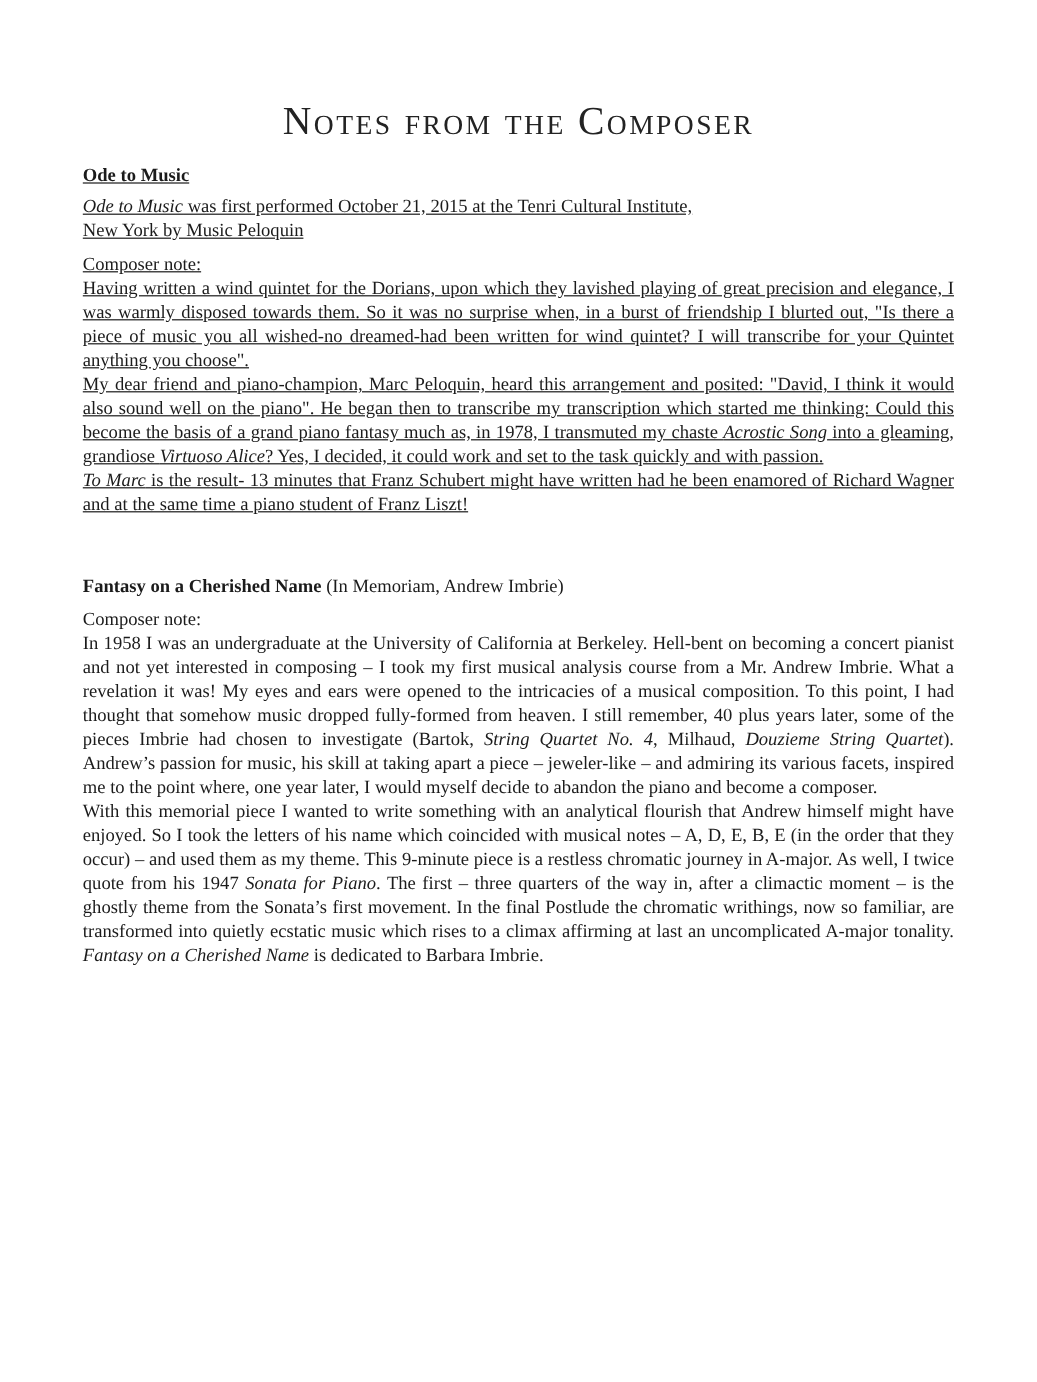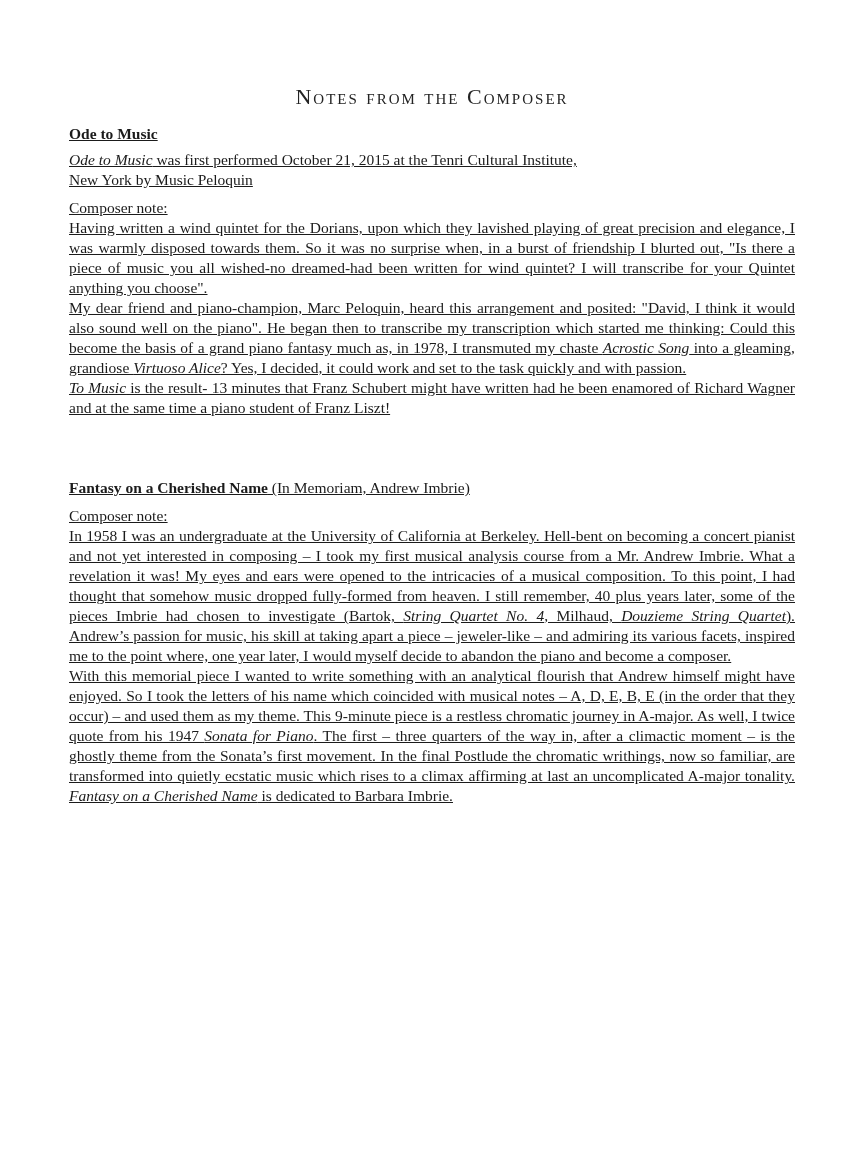--- a/index.html
+++ b/index.html
@@ -18,27 +18,27 @@
     font-family: "Liberation Serif", "DejaVu Serif", serif;
     font-size: 15.5px;
     line-height: 20px;
     overflow: hidden;
   }
   .doc-title {
     margin: 0;
     text-align: center;
     font-variant: small-caps;
     font-weight: normal;
-    font-size: 22px;
+    font-size: 33px;
     line-height: 1.15;
     letter-spacing: 2px;
     color: #232323;
   }
   .section-first { margin-top: 15px; text-decoration: underline; }
-  .section-second { margin-top: 60px; text-decoration: underline; }
+  .section-second { margin-top: 48px; }
   .sec-heading {
     margin: 0;
     font-size: 15.5px;
     line-height: 20px;
     font-weight: normal;
   }
   .sec-heading strong { font-weight: bold; }
   .premiere {
     margin: 6px 0 0 0;
     text-align: justify;
@@ -59,21 +59,21 @@
   <h1 class="doc-title">Notes from the Composer</h1>
 
   <section class="section-first">
     <h2 class="sec-heading"><strong>Ode to Music</strong></h2>
     <p class="premiere"><em>Ode to Music</em><span> was first performed October 21, 2015 at the Tenri Cultural Institute,</span><br><span>New York by Music Peloquin</span></p>
     <div class="note">
       <p class="note-label">Composer note:</p>
       <div>
           <p class="note-para"><span>Having written a wind quintet for the Dorians, upon which they lavished playing of great precision and elegance, I was warmly disposed towards them. So it was no surprise when, in a burst of friendship I blurted out, "Is there a piece of music you all wished-no dreamed-had been written for wind quintet? I will transcribe for your Quintet anything you choose".</span></p>
           <p class="note-para"><span>My dear friend and piano-champion, Marc Peloquin, heard this arrangement and posited: "David, I think it would also sound well on the piano". He began then to transcribe my transcription which started me thinking: Could this become the basis of a grand piano fantasy much as, in 1978, I transmuted my chaste </span><em>Acrostic Song</em><span> into a gleaming, grandiose </span><em>Virtuoso Alice</em><span>? Yes, I decided, it could work and set to the task quickly and with passion.</span></p>
-          <p class="note-para"><em>To Music</em><span> is the result- 13 minutes that Franz Schubert might have written had he been enamored of Richard Wagner and at the same time a piano student of Franz Liszt!</span></p>
+          <p class="note-para"><em>To Marc</em><span> is the result- 13 minutes that Franz Schubert might have written had he been enamored of Richard Wagner and at the same time a piano student of Franz Liszt!</span></p>
         </div>
     </div>
   </section>
 
   <section class="section-second">
     <h2 class="sec-heading"><strong>Fantasy on a Cherished Name</strong><span> (In Memoriam, Andrew Imbrie)</span></h2>
     <div class="note">
       <p class="note-label">Composer note:</p>
       <div>
           <p class="note-para"><span>In 1958 I was an undergraduate at the University of California at Berkeley. Hell-bent on becoming a concert pianist and not yet interested in composing – I took my first musical analysis course from a Mr. Andrew Imbrie. What a revelation it was! My eyes and ears were opened to the intricacies of a musical composition. To this point, I had thought that somehow music dropped fully-formed from heaven. I still remember, 40 plus years later, some of the pieces Imbrie had chosen to investigate (Bartok, </span><em>String Quartet No. 4</em><span>, Milhaud, </span><em>Douzieme String Quartet</em><span>). Andrew’s passion for music, his skill at taking apart a piece – jeweler-like – and admiring its various facets, inspired me to the point where, one year later, I would myself decide to abandon the piano and become a composer.</span></p>

